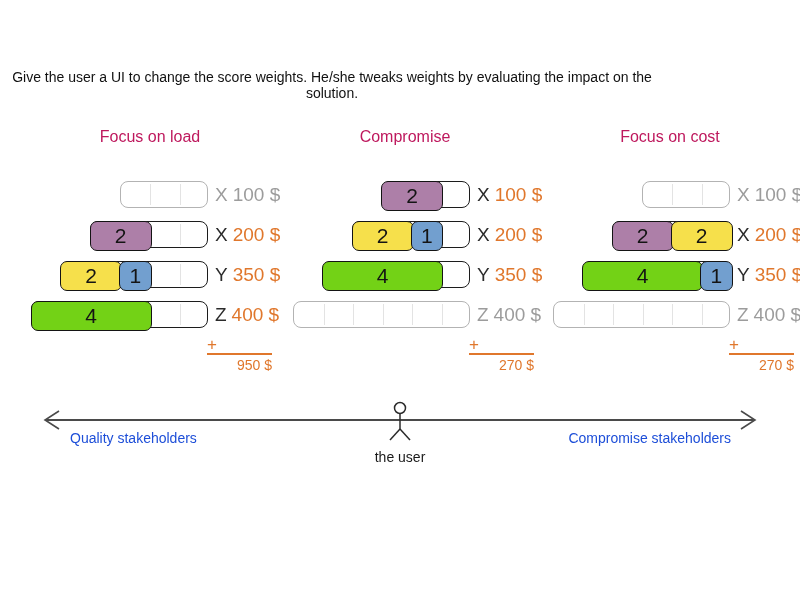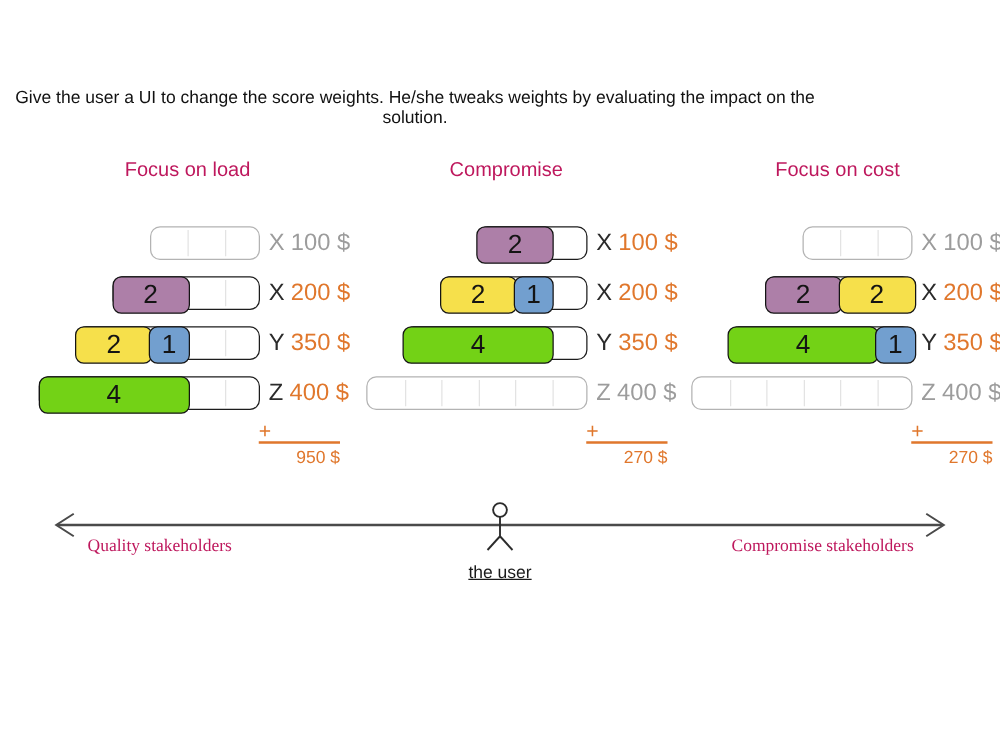--- a/index.html
+++ b/index.html
@@ -19,25 +19,25 @@
          display:flex;align-items:center;justify-content:center;
          font-size:21px;color:#141414;}
   .row-label{position:absolute;height:27px;line-height:27px;font-size:19px;white-space:nowrap;}
   .row-label .letter{margin-right:5px;}
   .row-label.active .letter{color:#2b2b2b;}
   .row-label.inactive .letter, .row-label.inactive .price{color:#9c9c9c;}
   .sum{position:absolute;width:65px;}
   .sum .plusline{font-size:17px;line-height:15px;padding-bottom:1px;border-bottom:2px solid;}
   .sum .total{font-size:14px;text-align:right;padding-top:2px;}
   .axis-svg{position:absolute;left:0;top:395px;width:800px;height:55px;}
-  .axis-label{position:absolute;top:430px;font-size:14px;color:#be185d;white-space:nowrap;font-family:Liberation Serif, serif;}
+  .axis-label{position:absolute;top:430px;font-size:14px;color:#1d4ed8;white-space:nowrap;}
   .axis-label.left{left:70px;}
   .axis-label.right{right:69px;}
   .user-label{position:absolute;left:300px;width:200px;text-align:center;font-size:14px;color:#1a1a1a;}
-  .user-label.l1{top:449px;text-decoration:underline;}
+  .user-label.l1{top:449px;}
   .user-label.l2{top:467px;}
 </style>
 </head>
 <body>
 
 <div class="canvas">
 
   <p class="subtitle">Give the user a UI to change the score weights. He/she tweaks weights by evaluating the impact on the solution.</p>
 
   <div id="columns">

